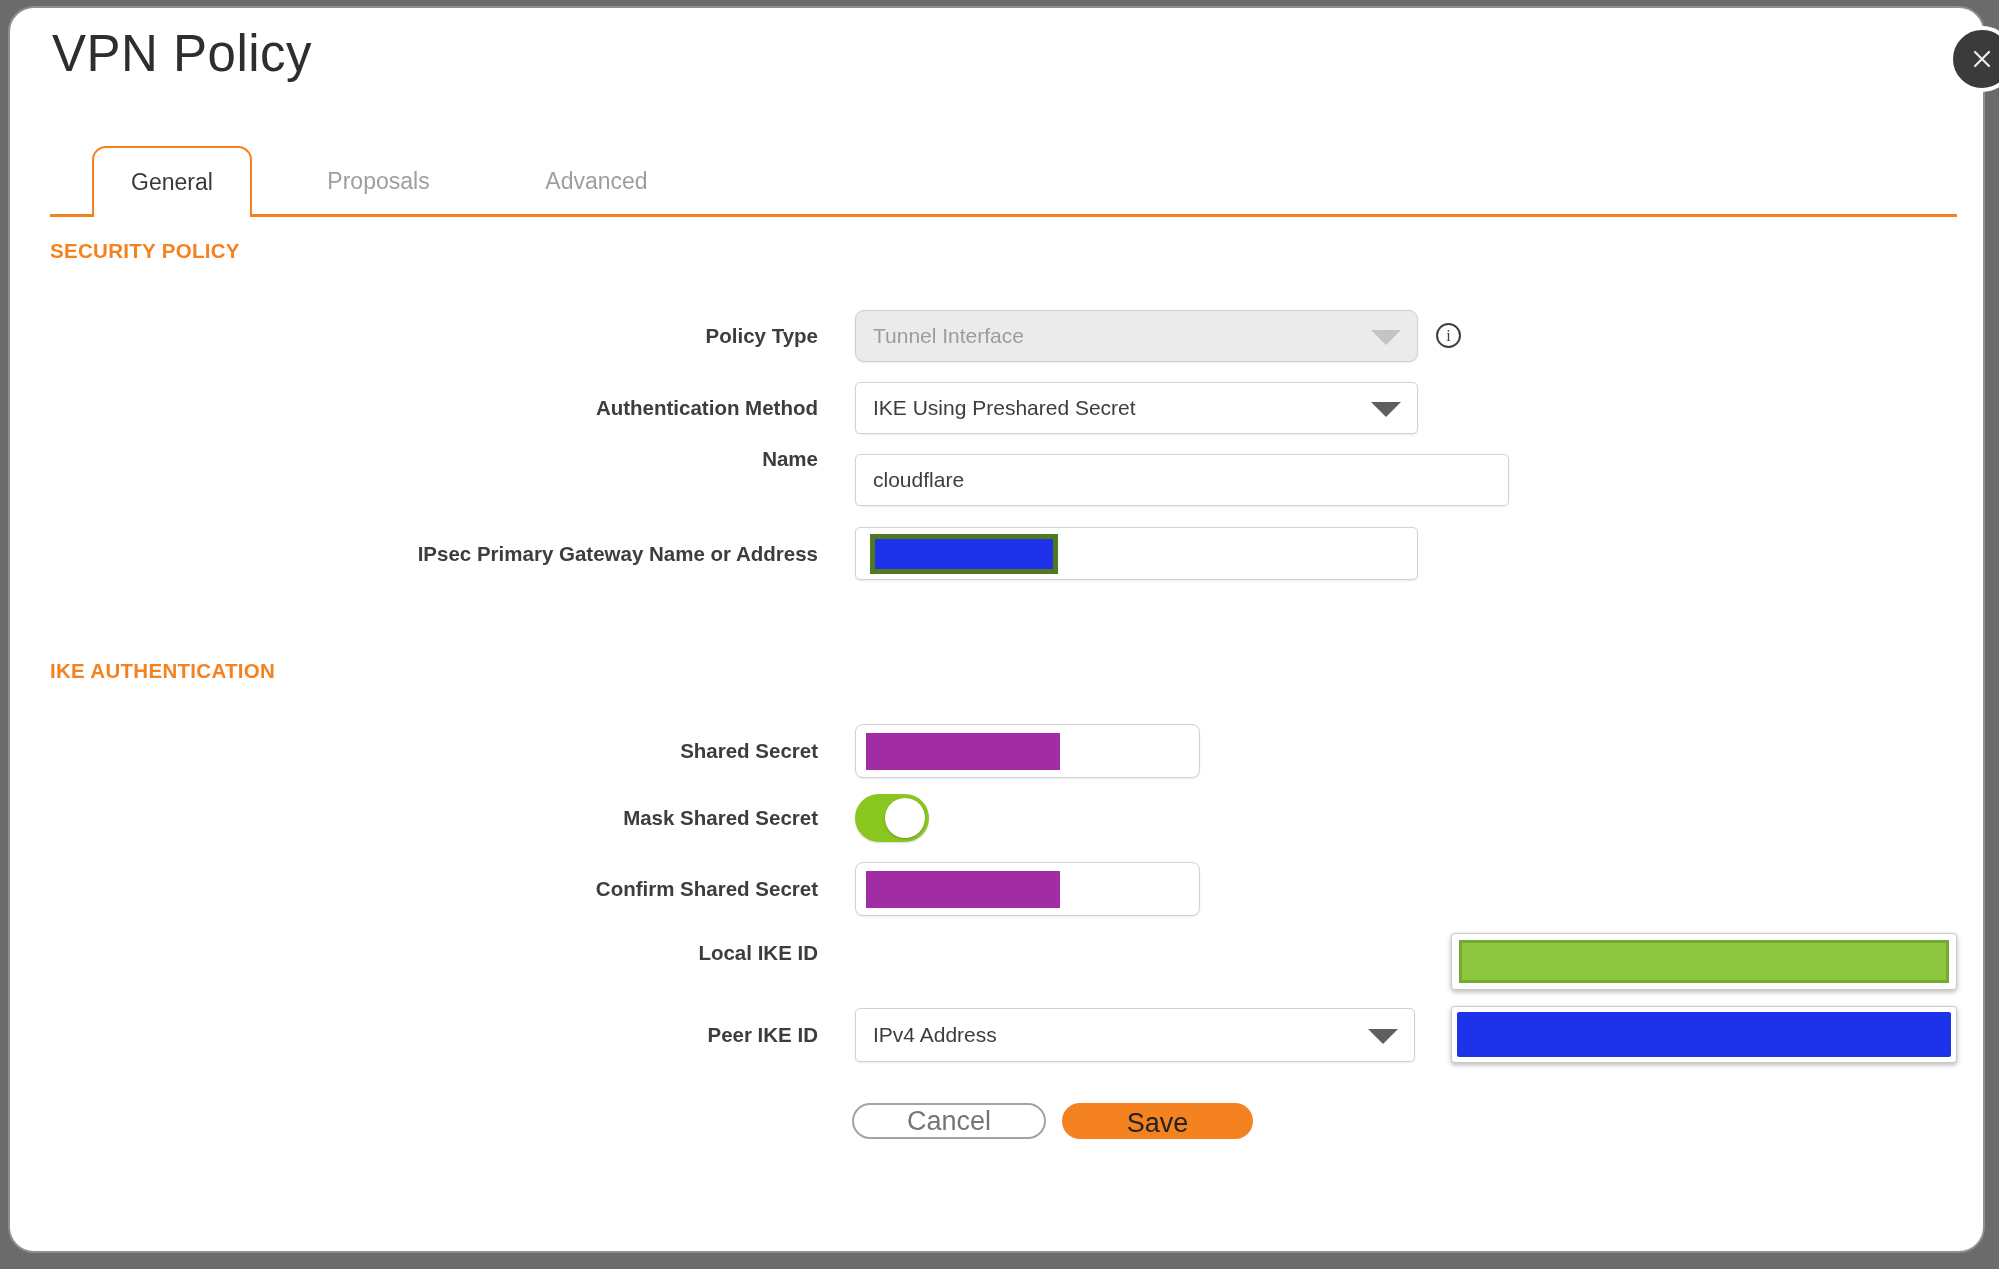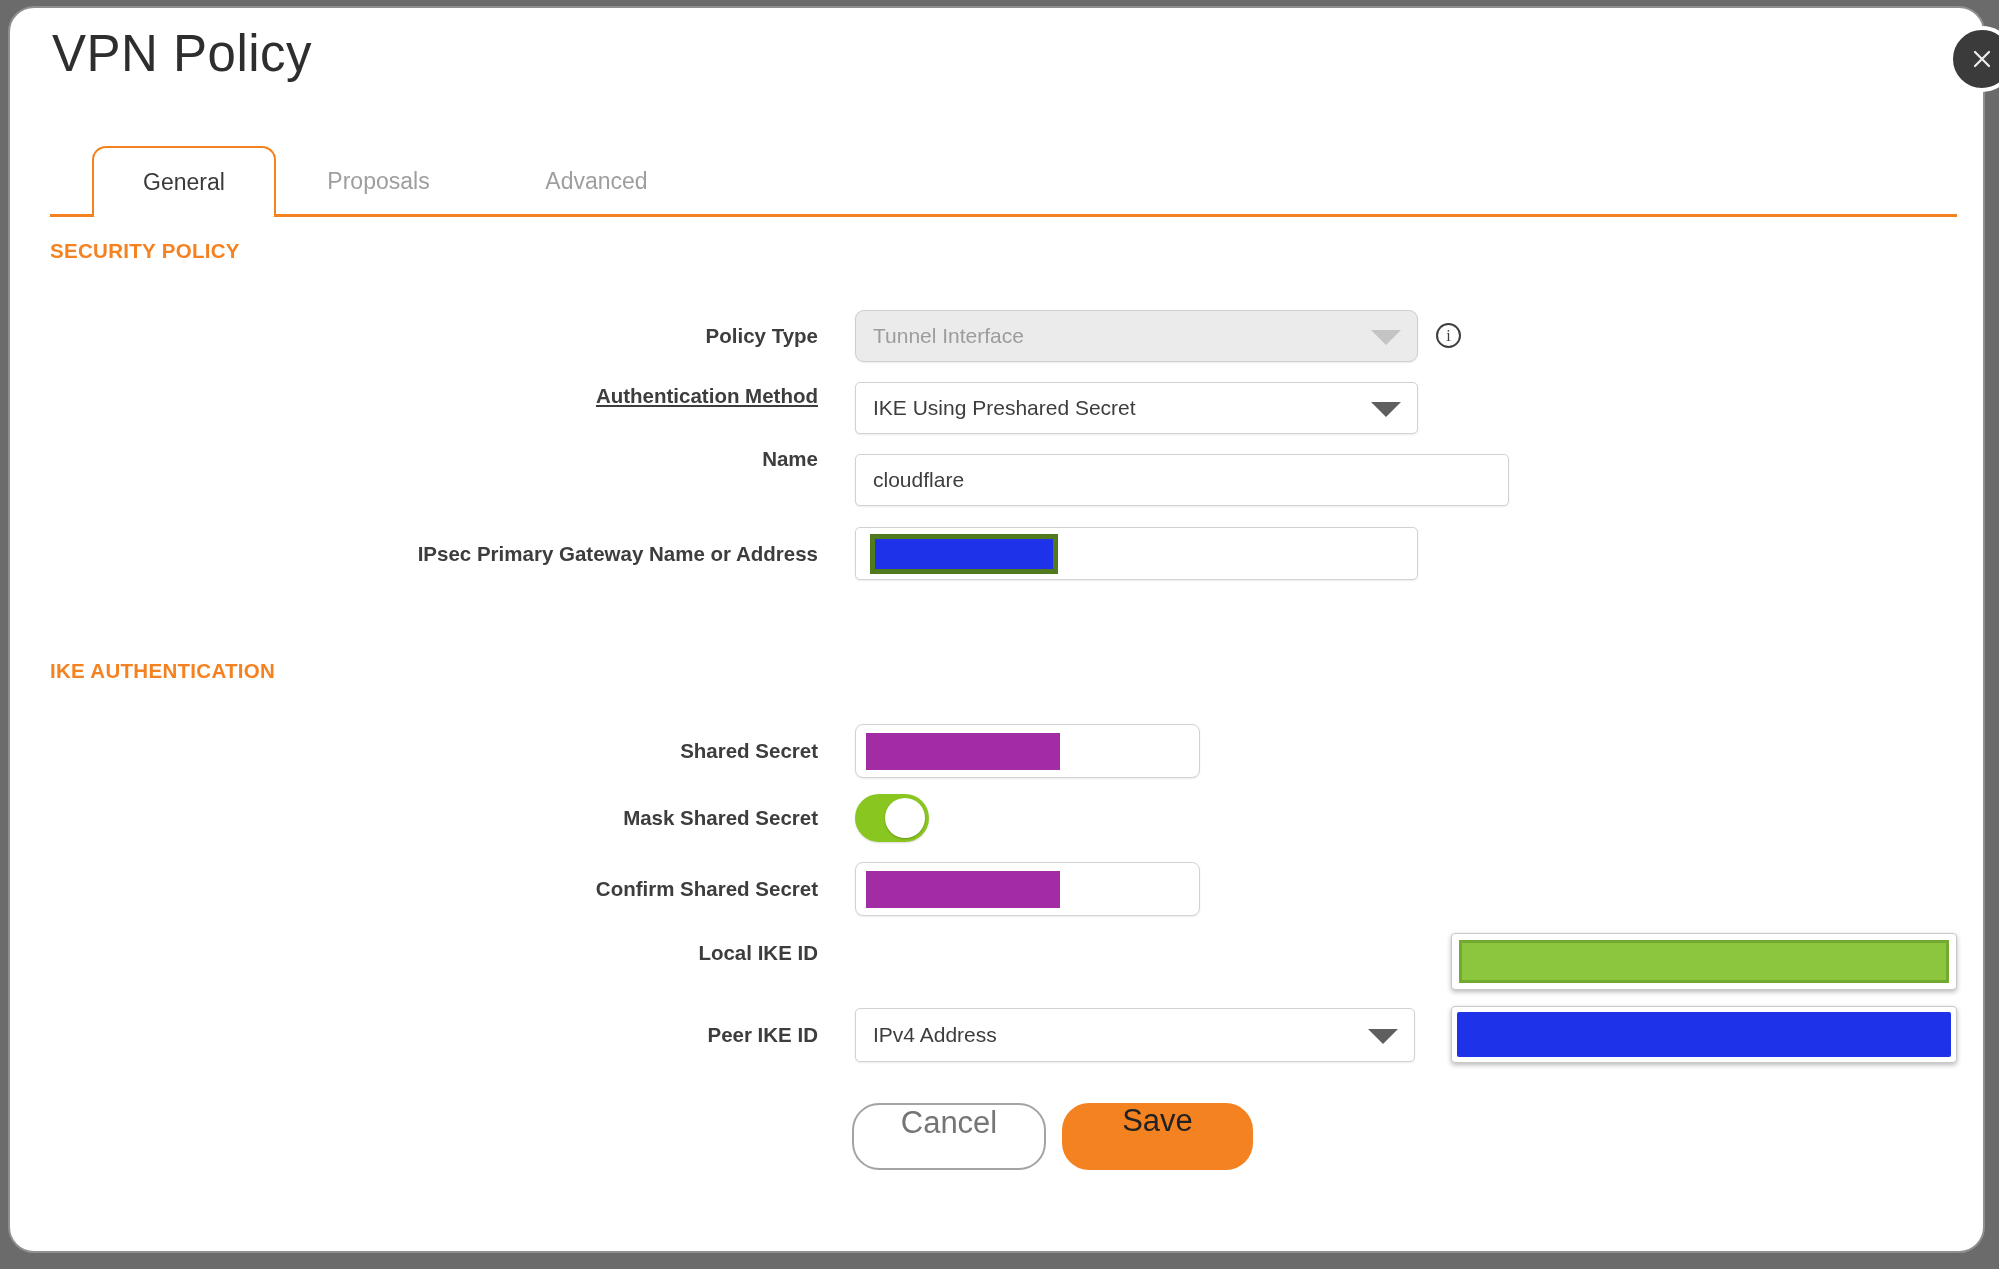--- a/index.html
+++ b/index.html
@@ -25,40 +25,40 @@
   
   .tab-underline {
     position:absolute; left:40px; top:206px; width:1907px; height:3px;
     background:var(--accent,#F58220);
   }
   .tab {
     position:absolute; top:138px; height:70px; display:flex; align-items:center;
     justify-content:center; font-size:23px; color:#9E9E9E; cursor:pointer;
   }
   .tab.active {
-    left:82px; width:184px; height:71px; background:#ffffff; color:#3A3A3A;
+    left:82px; width:160px; height:71px; background:#ffffff; color:#3A3A3A;
     border:2.5px solid var(--accent,#F58220); border-bottom:none;
     border-radius:14px 14px 0 0; box-sizing:border-box; z-index:2;
   }
   .tab.t1 { left:281px; width:175px; }
   .tab.t2 { left:499px; width:175px; }
   
   .section {
     position:absolute; left:40px; font-size:20.5px; font-weight:bold;
     color:var(--accent,#F58220); letter-spacing:0.3px;
   }
   .sec-sp { top:231px; }
   .sec-ike { top:651px; }
   
   .flabel {
     position:absolute; left:0; width:808px; text-align:right; font-weight:bold;
     font-size:20.5px; color:#3D3D3D;
   }
   .l-policy { top:302px; line-height:52px; }
-  .l-auth   { top:362px; line-height:52px;text-decoration:underline; }
+  .l-auth   { top:374px; line-height:52px; }
   .l-name   { top:425px; line-height:52px; }
   .l-gw     { top:519px; line-height:53px; }
   .l-ss     { top:716px; line-height:54px; }
   .l-mask   { top:786px; line-height:48px; }
   .l-css    { top:854px; line-height:54px; }
   .l-like   { top:918px; line-height:53px; }
   .l-pike   { top:1000px; line-height:53px; }
   
   .ctrl {
     position:absolute; box-sizing:border-box; background:#fff;
@@ -119,22 +119,22 @@
     position:absolute; left:7px; top:6px; right:7px; bottom:6px;
     background:var(--redaction-green,#8CC63E);
     border:3px solid var(--redaction-green-border,#72A930); box-sizing:border-box;
   }
   .red-blue {
     position:absolute; left:5px; top:5px; right:5px; bottom:5px;
     background:var(--redaction-blue,#1E32EA); border-radius:2px;
   }
   
   .btn {
-    position:absolute; top:1095px; height:67px; border-radius:27px;
-    display:flex; align-items:flex-start; justify-content:center; font-size:31px; cursor:pointer;
+    position:absolute; top:1095px; height:36px; border-radius:27px;
+    display:flex; align-items:flex-end; justify-content:center; font-size:27px; cursor:pointer;
   }
   .btn-cancel {
     left:842px; width:194px; background:#fff; border:2px solid #A3A3A3;
     color:#757575; box-sizing:border-box;
   }
   .btn-save {
     left:1052px; width:191px; background:var(--accent,#F58220); color:#222222;
   }
 </style>
 </head>

